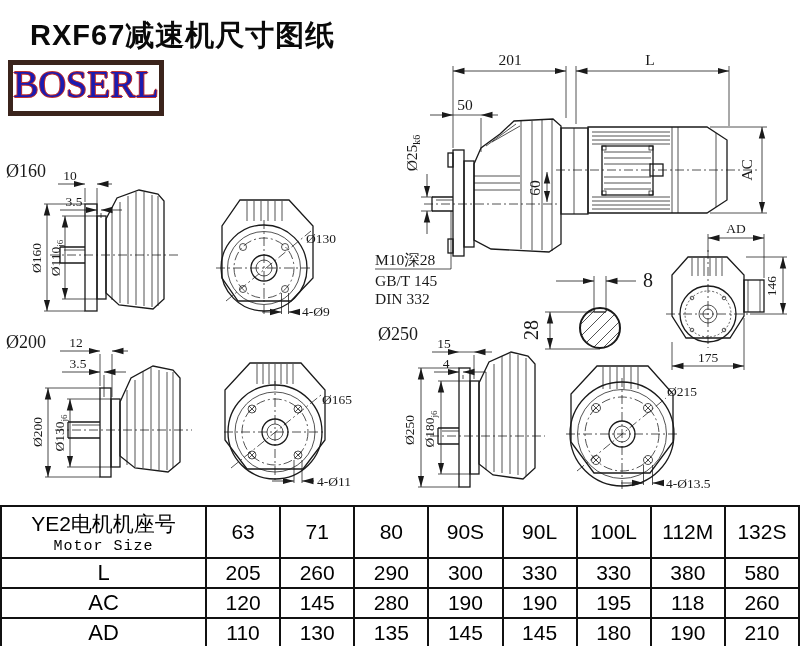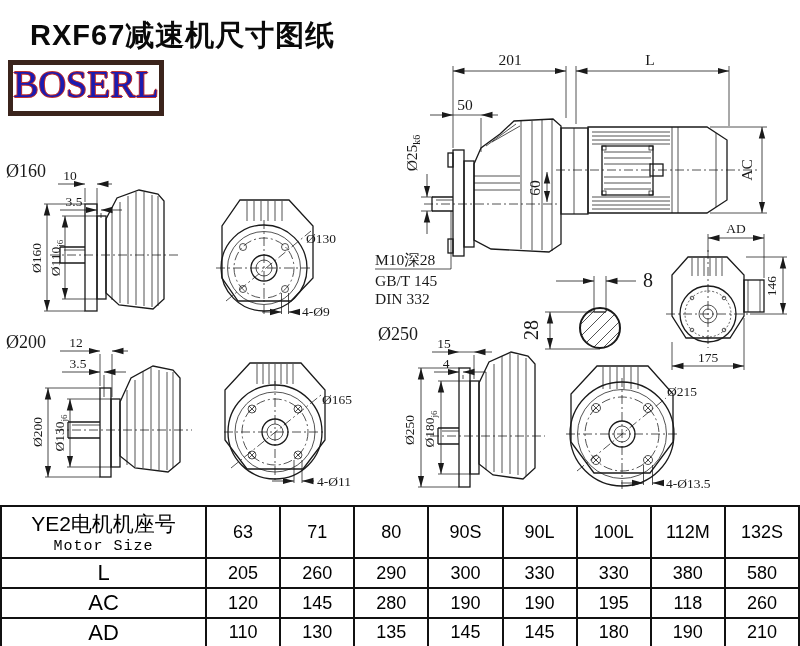--- a/index.html
+++ b/index.html
@@ -17,21 +17,21 @@
   svg .tn{stroke:#1a1a1a;fill:none;stroke-width:0.75;}
   svg .cl{stroke:#1a1a1a;fill:none;stroke-width:0.75;stroke-dasharray:9 3 2 3;}
   svg .dot{stroke:#1a1a1a;fill:none;stroke-width:0.7;stroke-dasharray:2 2;}
   svg .dim{stroke:#1a1a1a;fill:none;stroke-width:0.8;}
   svg text{fill:#1a1a1a;font-family:"Liberation Serif",serif;}
   .dt{font-size:13.5px;} .dt15{font-size:15.5px;} .dt20{font-size:20px;} .lbl{font-size:18px;}
   #spec-table{position:absolute;left:0;top:505px;width:800px;height:141px;
       border-collapse:collapse;table-layout:fixed;}
   #spec-table td,#spec-table th{border:2px solid #111;text-align:center;vertical-align:middle;
       padding:0;color:#000;font-weight:normal;}
-  #spec-table .num{font-size:18px;font-family:"Liberation Sans",sans-serif;}
+  #spec-table .num{font-size:21px;font-family:"Liberation Sans",sans-serif;}
   #spec-table .rowlab{font-size:22px;font-family:"Liberation Sans",sans-serif;}
   .hd-cn{font-size:21px;font-family:"Liberation Sans",sans-serif;}
   .hd-en{font-size:15px;font-family:"Liberation Mono",monospace;letter-spacing:1px;}
 </style>
 </head>
 <body>
 
 <div id="page">
 
   <div id="page-title">RXF67减速机尺寸图纸</div>

